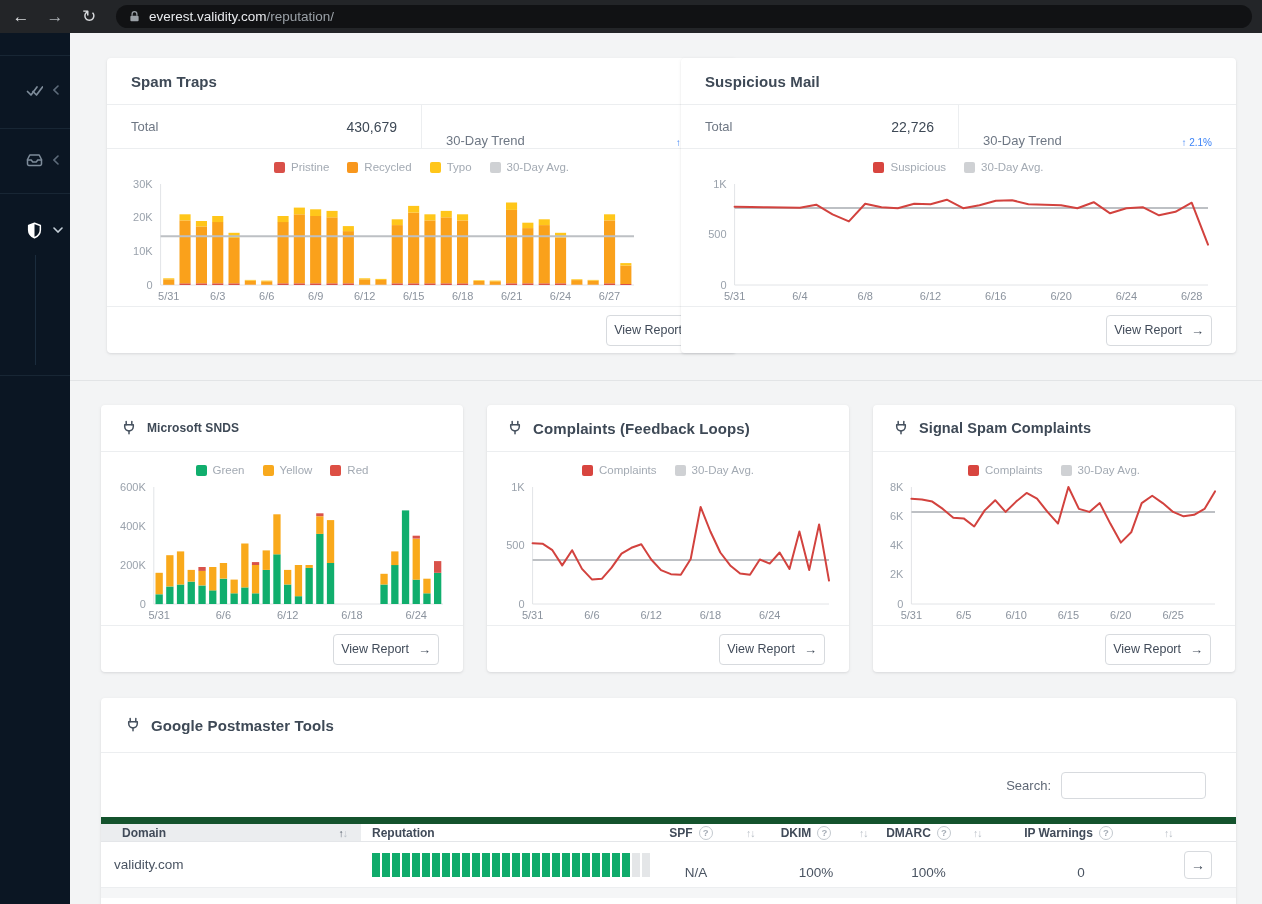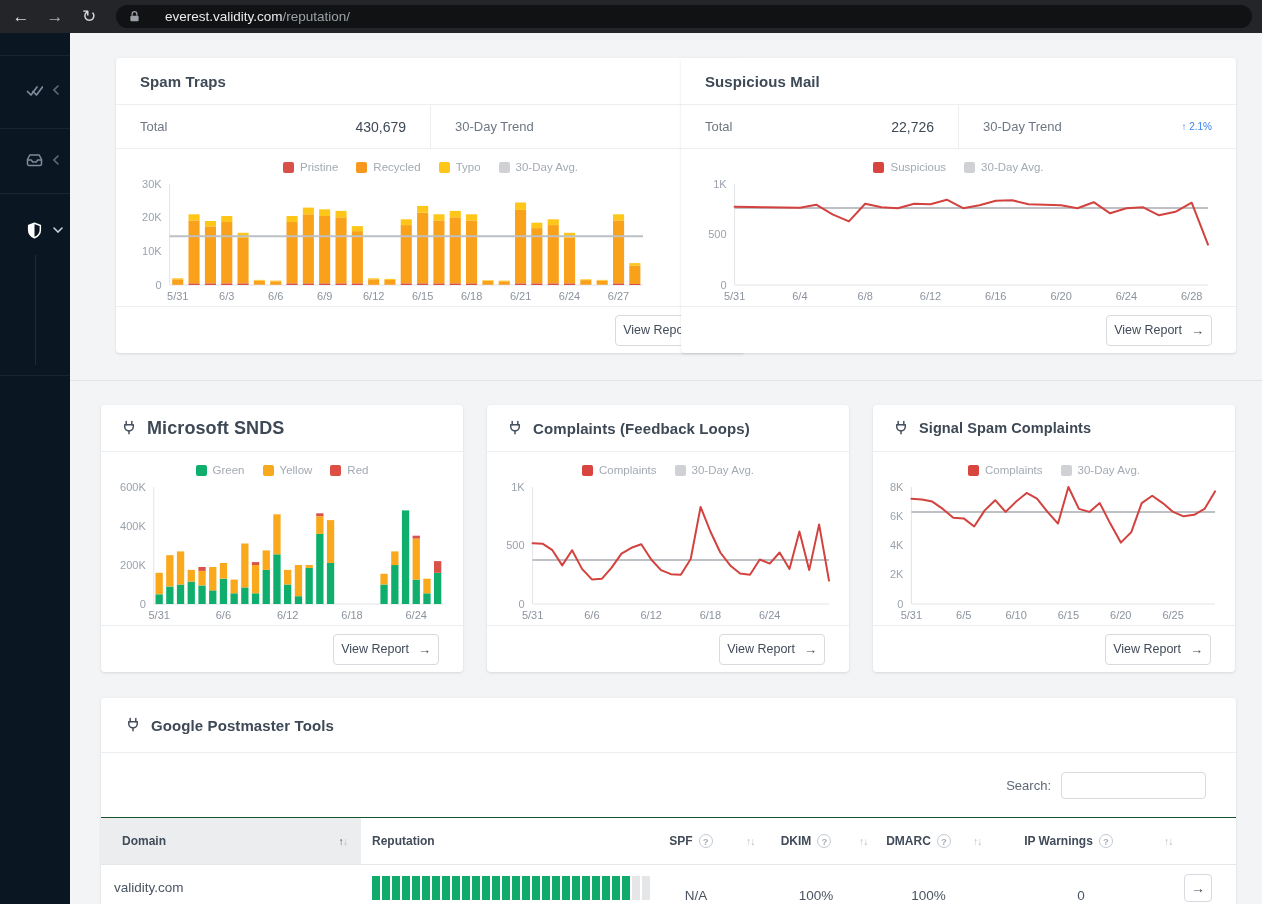--- a/index.html
+++ b/index.html
@@ -10,49 +10,49 @@
     -webkit-font-smoothing:antialiased;
   }
 
   
   .browser { position:absolute; left:0; top:0; width:1262px; height:33px;
     background:#232528; display:flex; align-items:center; padding-left:10px; }
   .nav-ic { width:22px; height:22px; margin-right:12px; color:#d8dadd; font-size:17px;
     line-height:22px; text-align:center; cursor:pointer; flex:0 0 auto; }
   .nav-ic.dim { color:#aeb2b6; }
   .urlbar { height:23px; width:1136px; margin-left:4px; background:#111214;
-    border-radius:12px; display:flex; align-items:center; padding:0 13px; gap:25px; }
+    border-radius:12px; display:flex; align-items:center; padding:0 13px; gap:9px; }
   .url { font-size:13.5px; color:#e8eaed; white-space:nowrap; }
   .url .path { color:#9aa0a6; }
 
   
   .sidebar { position:absolute; left:0; top:33px; width:70px; height:871px; background:#0b1623; }
   .side-div { position:absolute; left:0; width:70px; height:1px; background:#182634; }
   .side-item { position:absolute; left:0; width:70px; height:44px; display:flex;
     align-items:center; padding-left:26px; gap:10px; cursor:pointer; }
   .tree-line { position:absolute; left:35px; top:222px; width:1px; height:110px; background:#1b2c3d; }
 
   
   .page-divider { position:absolute; left:70px; top:380px; width:1192px; height:1px; background:#e2e4e6; }
   .card { position:absolute; background:#fff; border-radius:4px;
     box-shadow:0 1px 2px rgba(25,30,40,.07), 0 1px 4px rgba(25,30,40,.06); }
-  #card-spam   { left:116px; top:58px;  width:629px;  height:295px; }
+  #card-spam   { left:107px; top:58px;  width:629px;  height:295px; }
   #card-susp   { left:681px; top:58px;  width:555px;  height:295px; }
   #card-snds   { left:101px; top:405px; width:362px;  height:267px; }
   #card-compl  { left:487px; top:405px; width:362px;  height:267px; }
   #card-signal { left:873px; top:405px; width:362px;  height:267px; }
   #card-gpt    { left:101px; top:698px; width:1135px; height:290px; }
 
   .card-h { height:47px; display:flex; align-items:center; padding:0 24px;
     border-bottom:1px solid #eceef0; gap:10px; }
   .card-title { font-size:15px; font-weight:bold; color:#3e4956; letter-spacing:.1px; }
 
   .stats { height:44px; display:flex; border-bottom:1px solid #eceef0; }
   .stat { flex:1; display:flex; align-items:center; justify-content:space-between; padding:0 24px; }
-  .stat + .stat { border-left:1px solid #eceef0; }
+  .stat + .stat { border-left:1px solid #eceef0;align-items:flex-end; }
   .stat-label { font-size:13px; color:#6e7784; }
   .stat-value { font-size:14px; color:#3e4956; }
   .trend { font-size:10px; font-weight:normal; color:#3b82f6; }
 
   .chart-zone { position:relative; }
   .legend { display:flex; justify-content:center; align-items:center; gap:18px;
     height:30px; padding-top:6px; }
   .leg { display:inline-flex; align-items:center; gap:6px; font-size:11.5px; color:#a3aab3; }
   .leg i { width:11px; height:11px; border-radius:2px; display:inline-block; }
   .chart-lg { height:124px; margin:0 22px; }
@@ -67,21 +67,21 @@
   .btn .arr { font-size:13px; }
 
   
   #card-gpt .card-h { height:55px; }
   .search-row { height:64px; display:flex; align-items:center; justify-content:flex-end;
     padding-right:30px; gap:10px; }
   .search-row label { font-size:13px; color:#5f6876; }
   .search-input { width:145px; height:27px; border:1px solid #d7dade; border-radius:4px;
     outline:none; font-family:inherit; font-size:13px; padding:0 8px; color:#3e4956; }
 
-  .tbl-head { position:relative; height:48px; border-top:1px solid #14532d;
+  .tbl-head { position:relative; height:25px; border-top:7px solid #14532d;
     border-bottom:1px solid #e4e6e9; font-size:12px; font-weight:bold; color:#414b59; }
   .th-domain { position:absolute; left:0; top:0; bottom:0; width:260px; background:#ebedef;
     display:flex; align-items:center; padding-left:21px; }
   .th { position:absolute; top:0; bottom:0; display:flex; align-items:center;
     gap:6px; justify-content:center; }
   #th-rep   { left:271px; }
   #th-spf   { left:540px; width:100px; }
   #th-dkim  { left:655px; width:100px; }
   #th-dmarc { left:765px; width:105px; }
   #th-ip    { left:905px; width:125px; }
@@ -347,21 +347,21 @@
 </div>
 
 <div class="card" id="card-snds">
   <div class="card-h" style="padding:0 20px;">
     <svg width="16" height="16" viewBox="0 0 16 16" fill="none" stroke="#45505e" stroke-width="1.5" stroke-linecap="round" stroke-linejoin="round">
       <path d="M5.2 1.5v3.2"></path>
         <path d="M10.8 1.5v3.2"></path>
       <path d="M3.7 4.7h8.6v1.9a4.3 4.3 0 0 1-8.6 0z"></path>
       <path d="M8 11v2.8"></path>
     </svg>
-    <span class="card-title" style="font-size:18px">Microsoft SNDS</span>
+    <span class="card-title" style="font-size:12px">Microsoft SNDS</span>
   </div>
   <div class="chart-zone">
     <div class="legend">
         <span class="leg"><i style="background:#10ae6d"></i>Green</span>
         <span class="leg"><i style="background:#f8a91d"></i>Yellow</span>
         <span class="leg"><i style="background:#dd4f44"></i>Red</span>
       </div>
     <div class="chart chart-sm"><svg width="334" height="140">
           <text x="30.799999999999997" y="125.5" text-anchor="end" font-size="11" fill="#9aa2ac">0</text>
           <text x="30.799999999999997" y="86.5" text-anchor="end" font-size="11" fill="#9aa2ac">200K</text>

